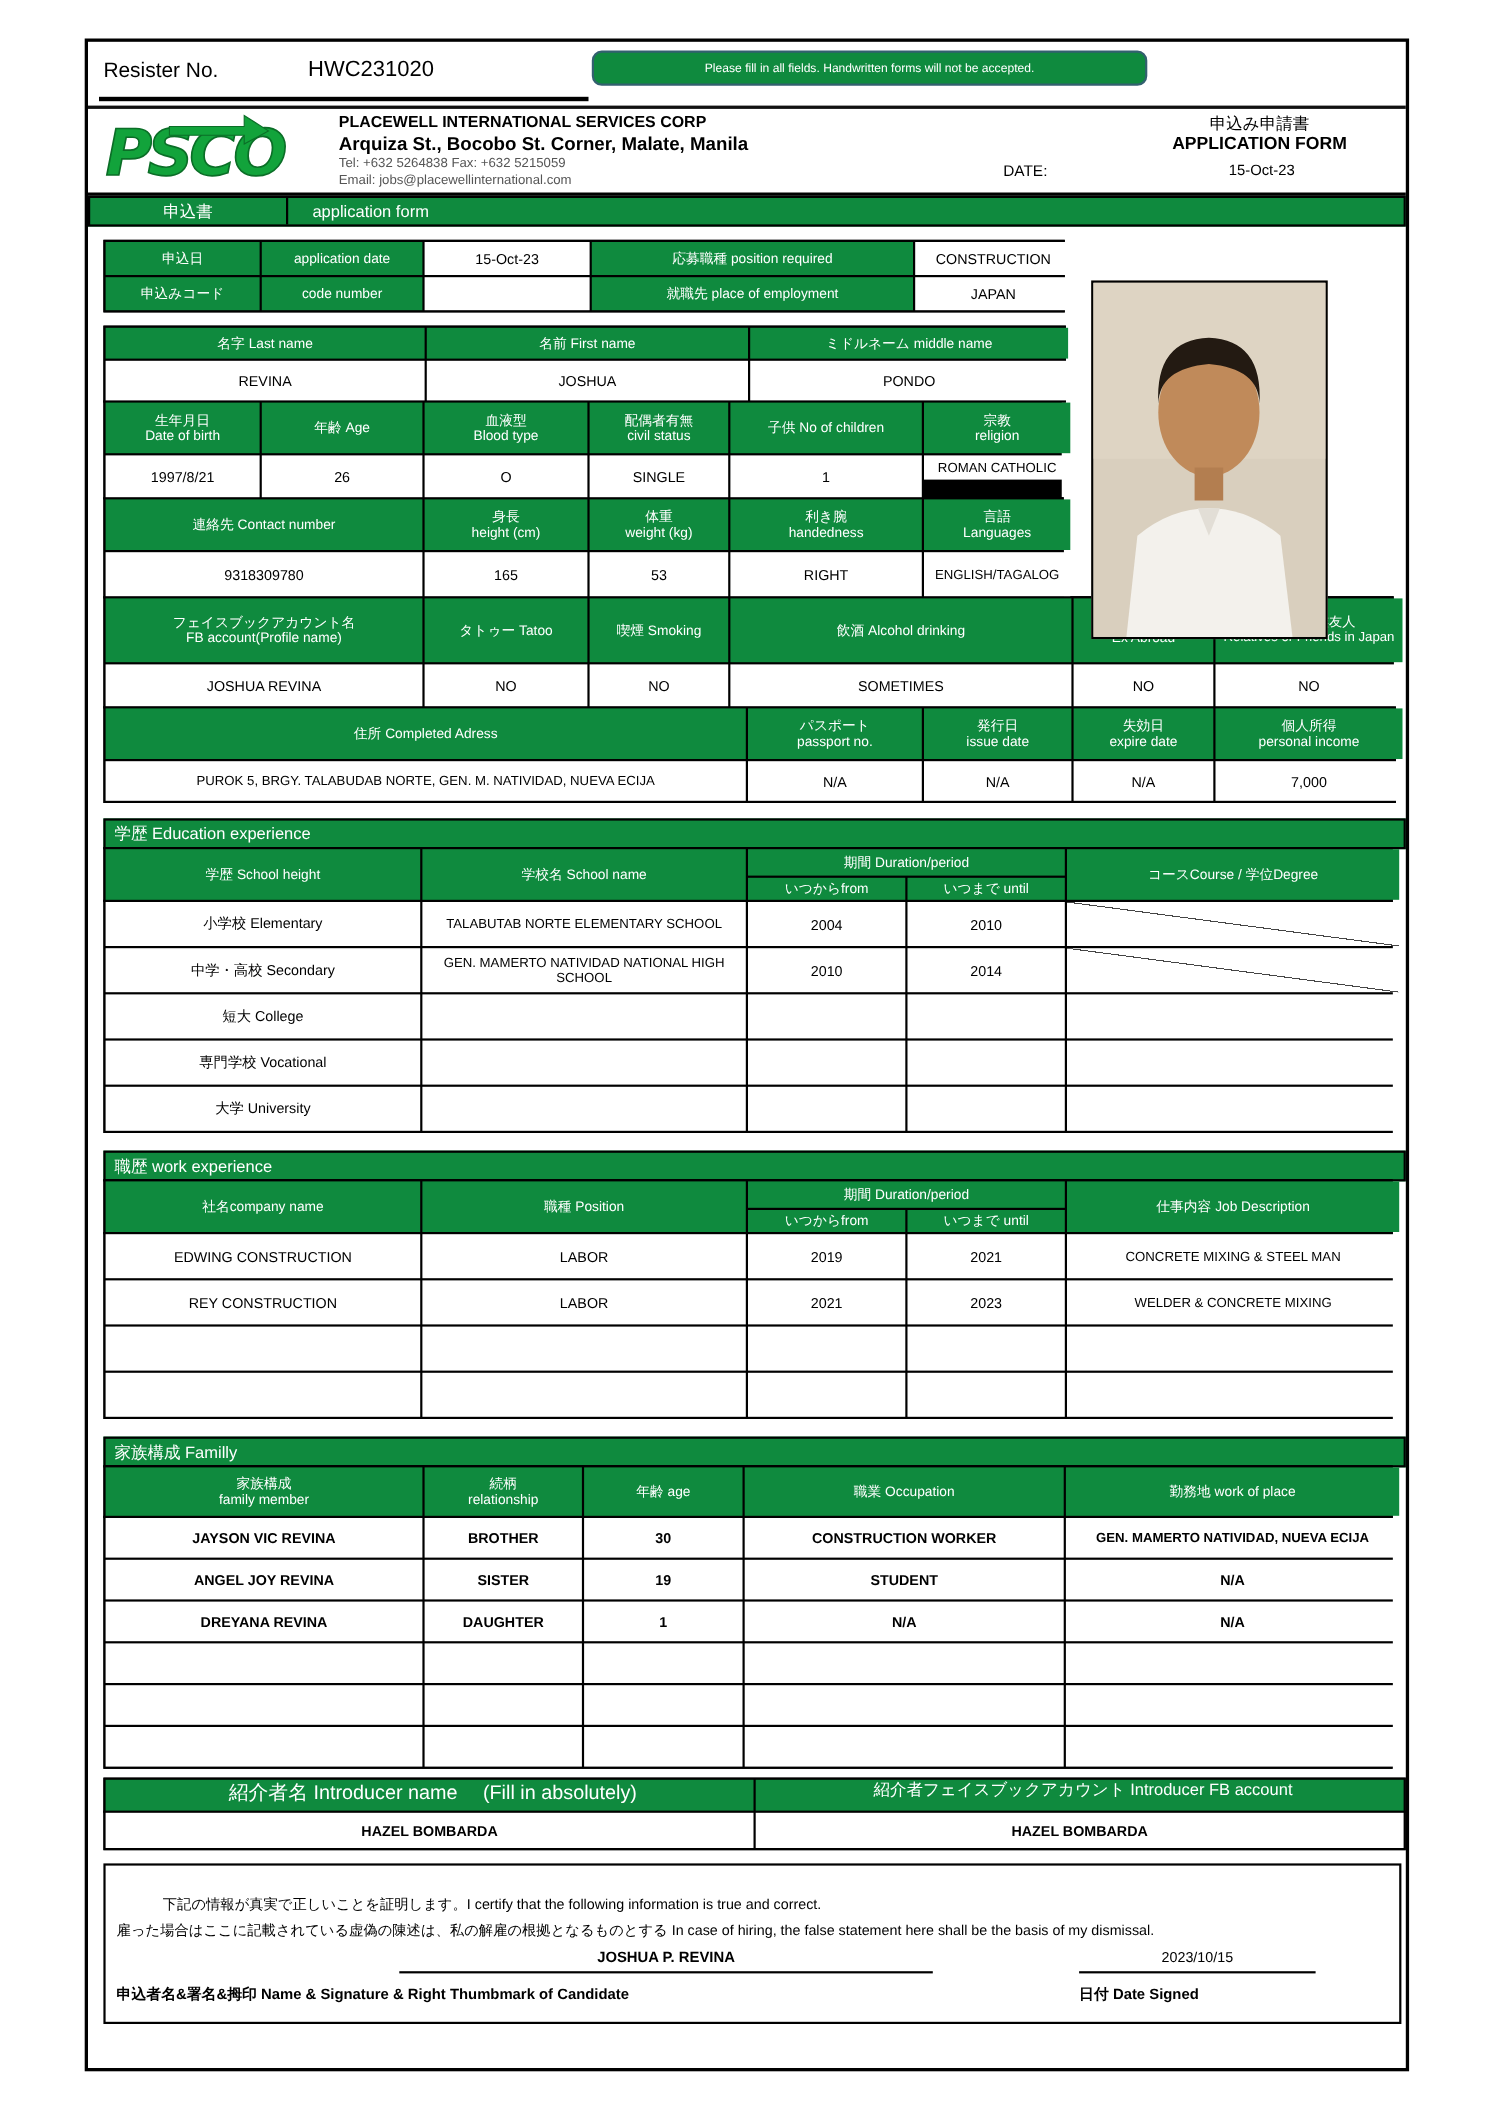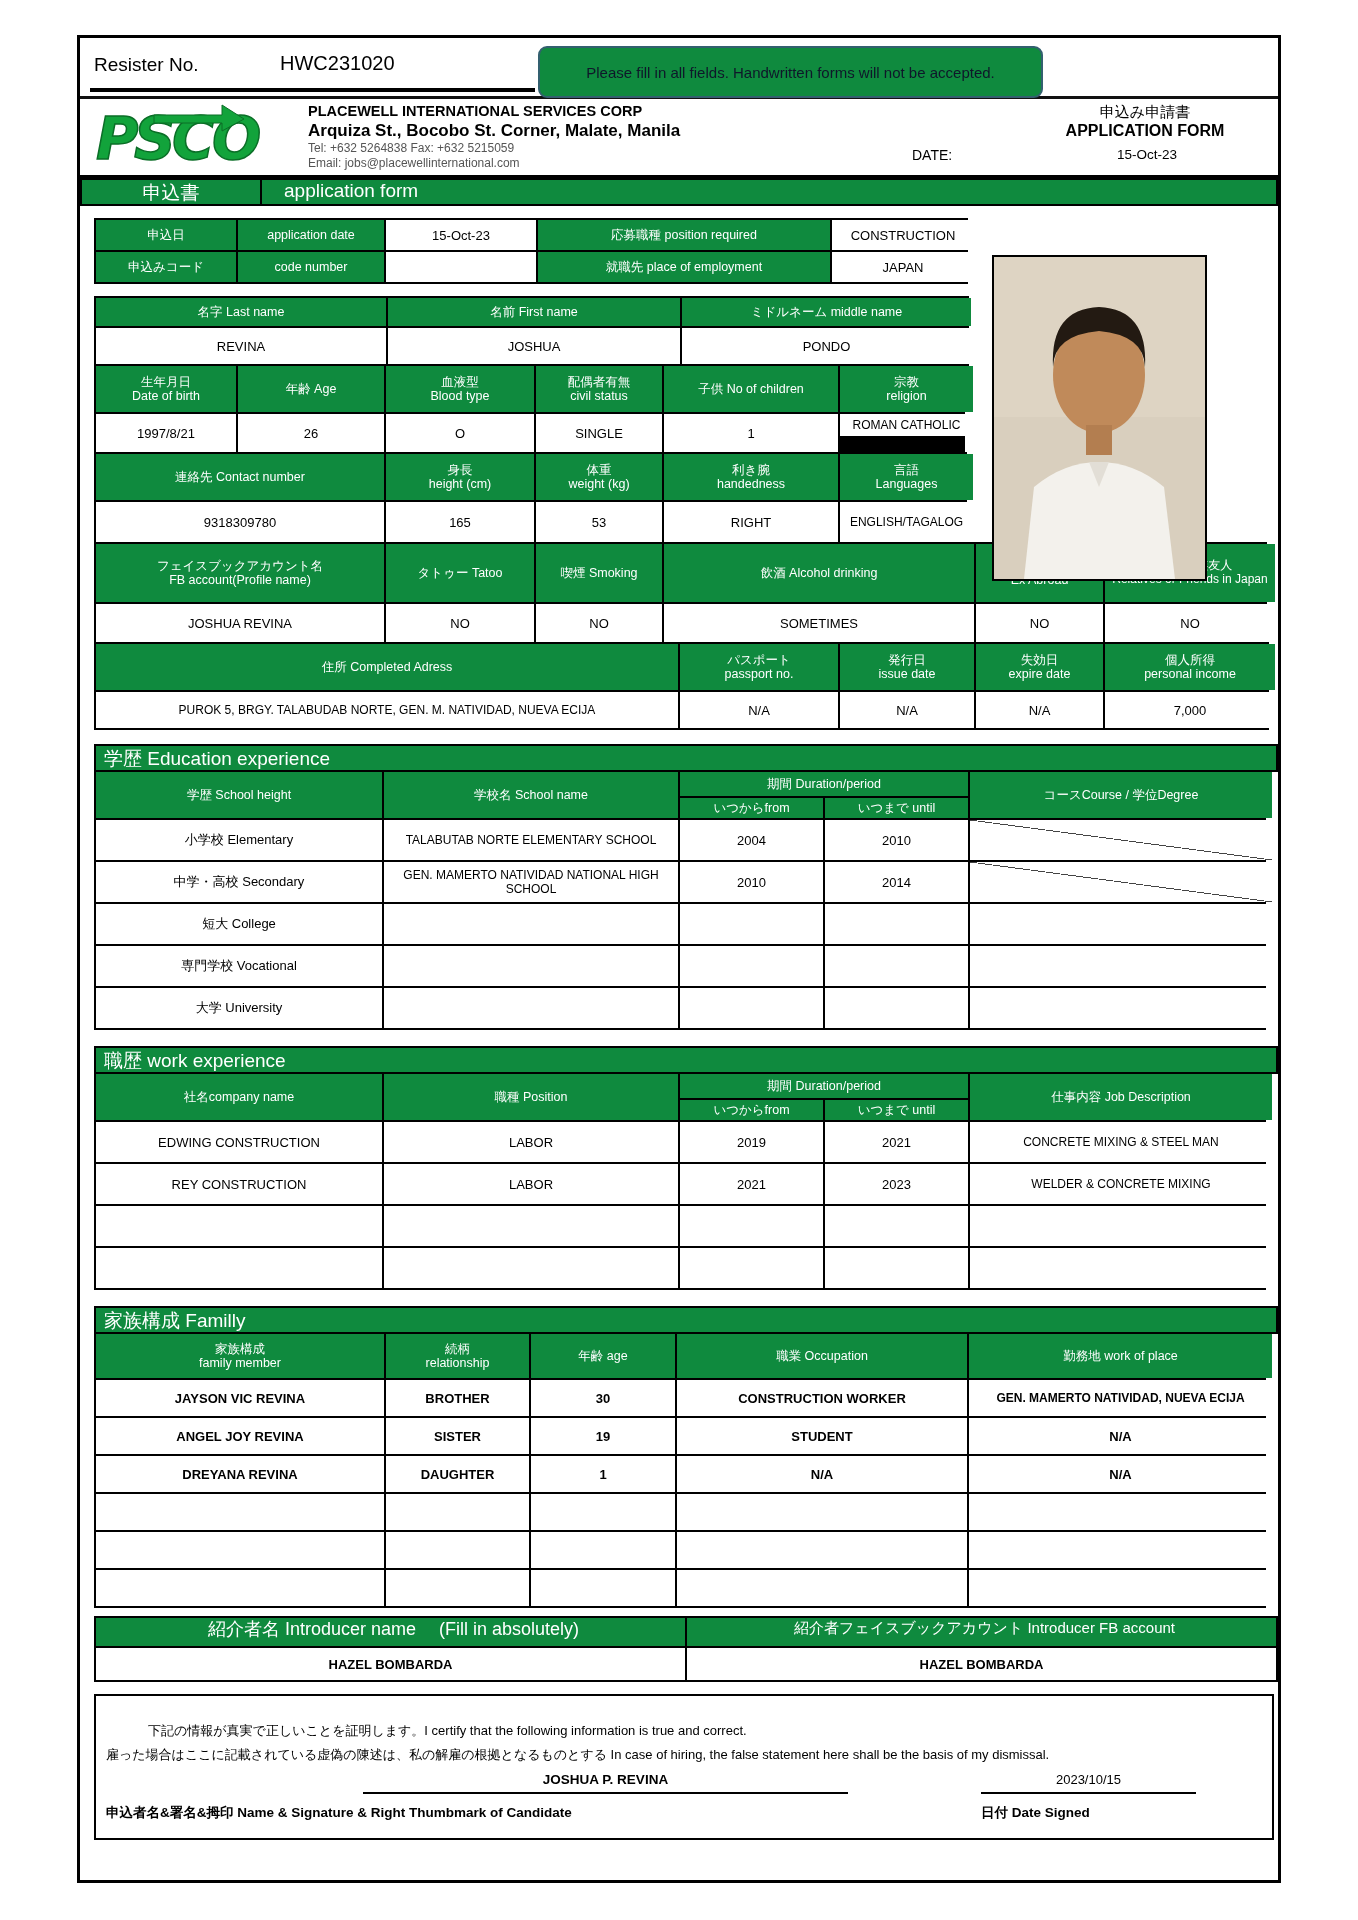--- a/index.html
+++ b/index.html
@@ -4,37 +4,37 @@
 <style>
   html,body{margin:0;padding:0;background:#fff;}
   body{width:1358px;height:1920px;position:relative;font-family:"Liberation Sans","DejaVu Sans",sans-serif;color:#000;}
   .frame{position:absolute;left:77px;top:35px;width:1204px;height:1848px;border:3px solid #000;background:#fff;box-sizing:border-box;}
 
   
   .reg-row{position:relative;height:58px;border-bottom:3px solid #111;}
   .reg-label{position:absolute;left:14px;top:16px;font-size:19px;}
   .reg-value{position:absolute;left:200px;top:14px;font-size:20px;}
   .reg-underline{position:absolute;left:10px;top:50px;width:445px;height:4px;background:#000;}
-  .notice{position:absolute;right:235px;top:8px;width:505px;height:52px;background:#0f8a3e;border:2px solid #33606f;border-radius:9px;color:#0f172a;font-size:15px;display:flex;align-items:center;justify-content:center;box-sizing:border-box;}
+  .notice{position:absolute;right:235px;top:8px;width:505px;height:32px;background:#0f8a3e;border:2px solid #33606f;border-radius:9px;color:#ffffff;font-size:11px;display:flex;align-items:center;justify-content:center;box-sizing:border-box;}
 
   
   .chead{position:relative;height:76px;border-bottom:3px solid #000;}
   .logo{position:absolute;left:14px;top:2px;width:180px;height:72px;}
   .cinfo{position:absolute;left:228px;top:3px;line-height:1.25;}
   .cname{font-size:14.5px;font-weight:bold;}
   .caddr{font-size:17px;font-weight:bold;}
   .ctel,.cemail{font-size:12px;color:#555;}
   .ctitle{position:absolute;left:940px;top:4px;width:250px;text-align:center;}
   .ctitle .jp{font-size:15px;font-weight:normal;}
   .ctitle .en{font-size:16px;font-weight:bold;}
   .cdate-l{position:absolute;left:832px;top:48px;font-size:14px;}
   .cdate-v{position:absolute;left:952px;top:48px;width:230px;text-align:center;font-size:13.5px;}
 
   
-  .gbar{background:#0f8a3e;color:#fff;border:2px solid #000;height:28px;display:flex;box-sizing:border-box;font-size:19px;}
+  .gbar{background:#0f8a3e;color:#fff;border:2px solid #000;height:28px;display:flex;align-items:center;box-sizing:border-box;font-size:15px;}
   .gbar .seg1{width:178px;text-align:center;}
   .gbar .vline{width:2px;height:100%;background:#000;}
   .gbar .seg2{padding-left:22px;}
   .gbar.plain{padding-left:8px;}
 
   
   .tb{display:grid;gap:2px;background:#000;border:2px solid #000;margin-left:14px;box-sizing:content-box;}
   .c{background:#fff;display:flex;align-items:center;justify-content:center;text-align:center;font-size:13px;padding:1px 2px;box-sizing:border-box;}
   .g{background:#0f8a3e;color:#fff;font-size:12.5px;line-height:1.15;flex-direction:column;}
   .g .l2{display:block;}

